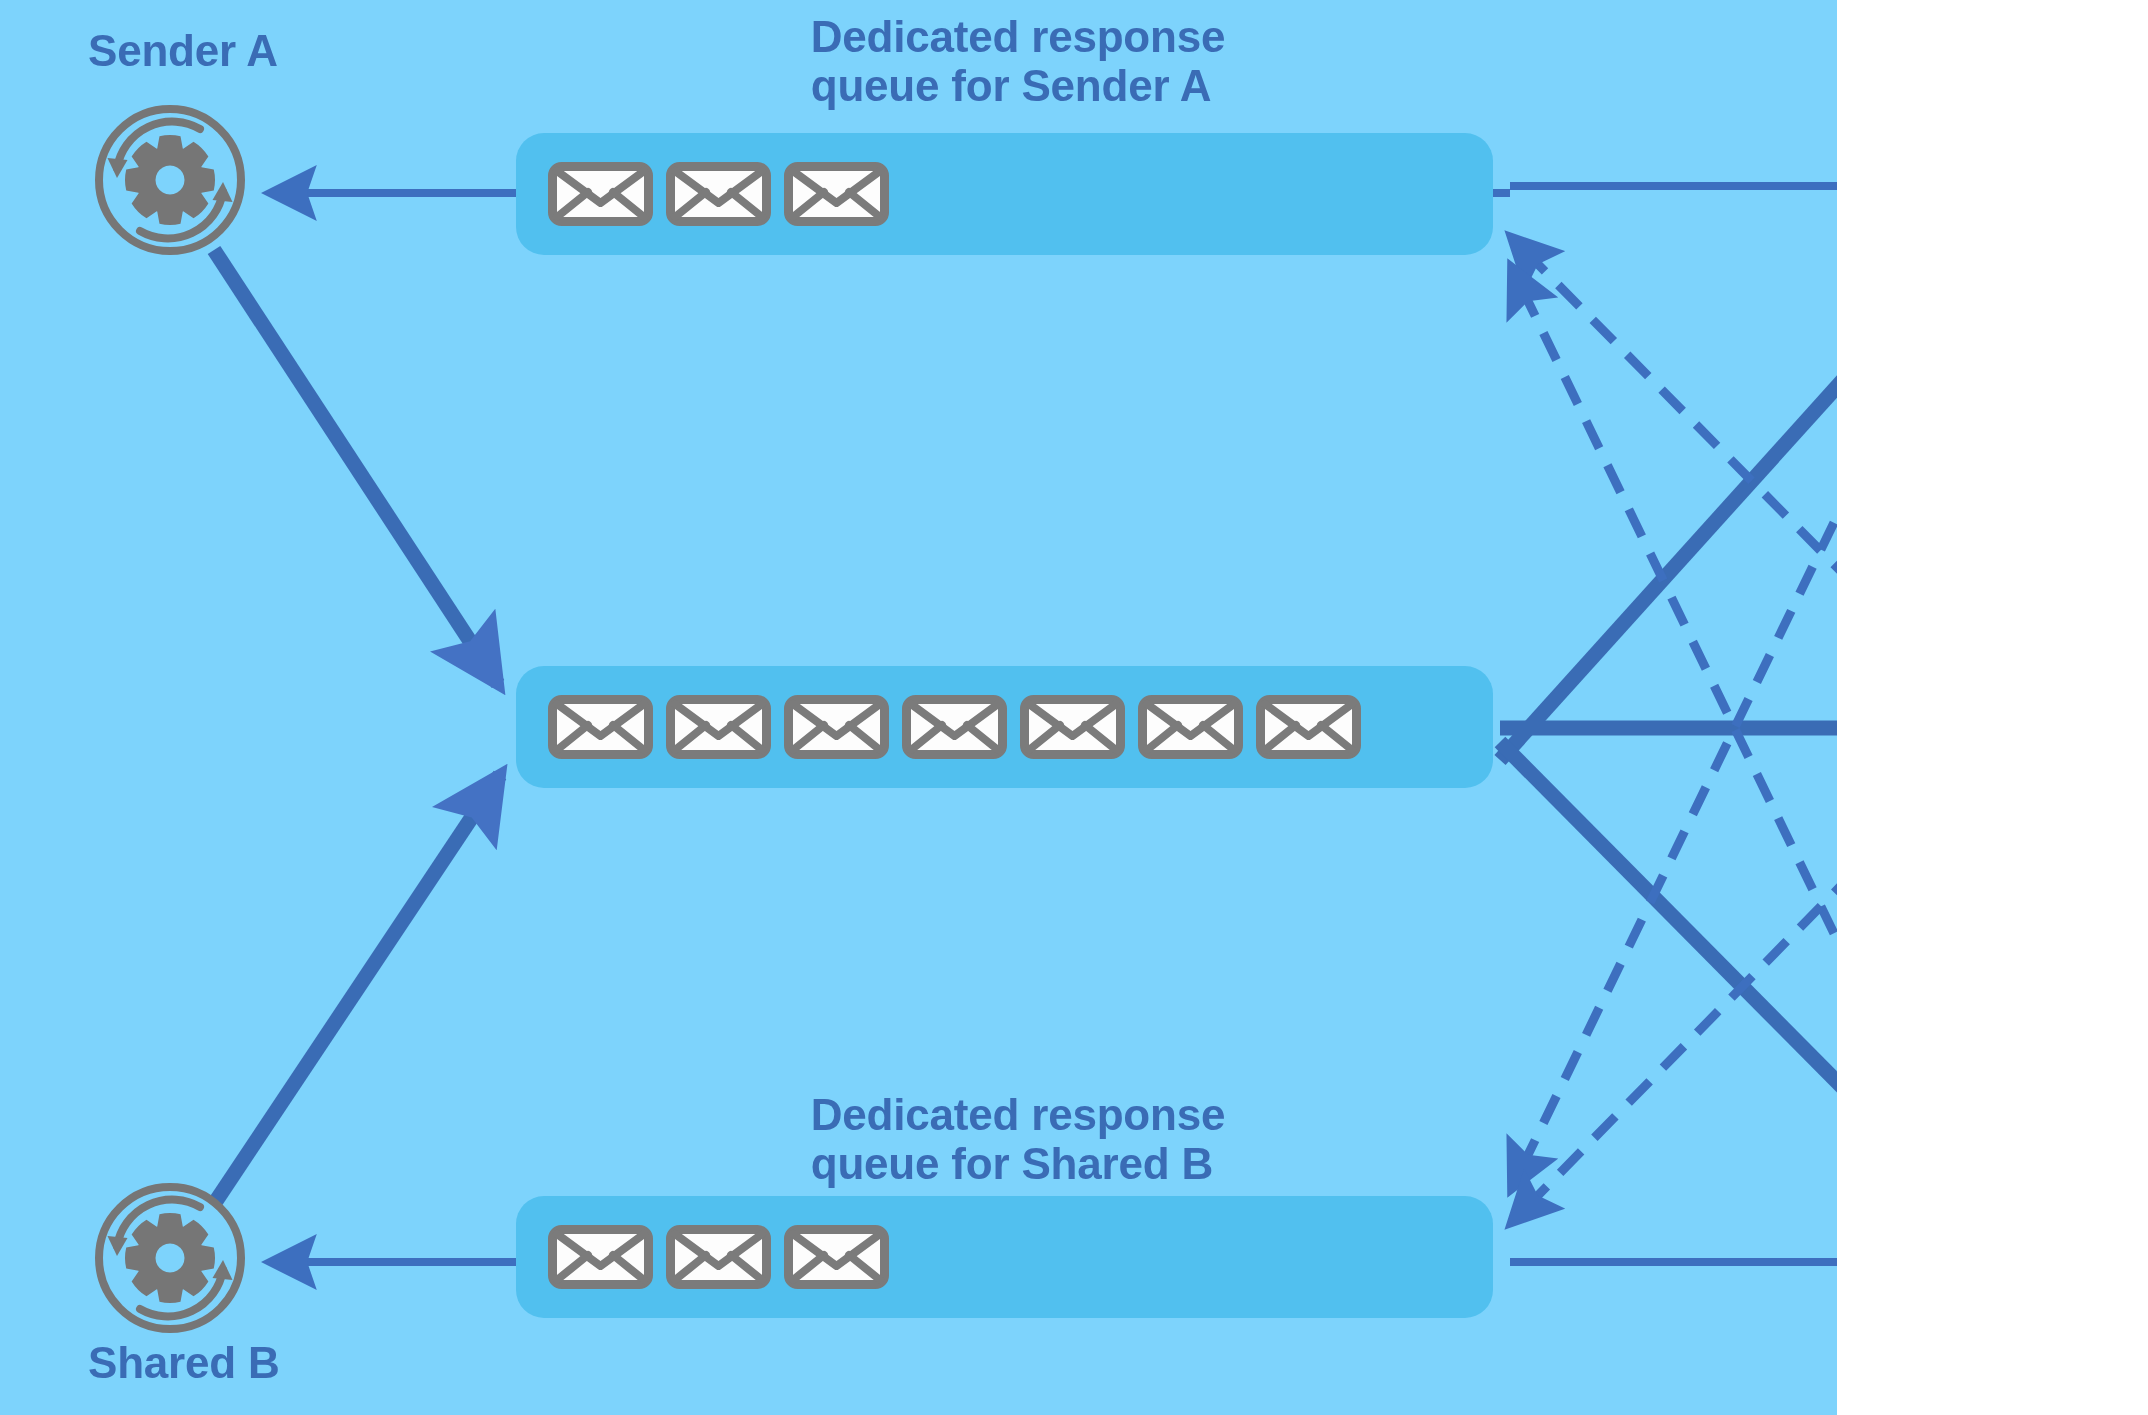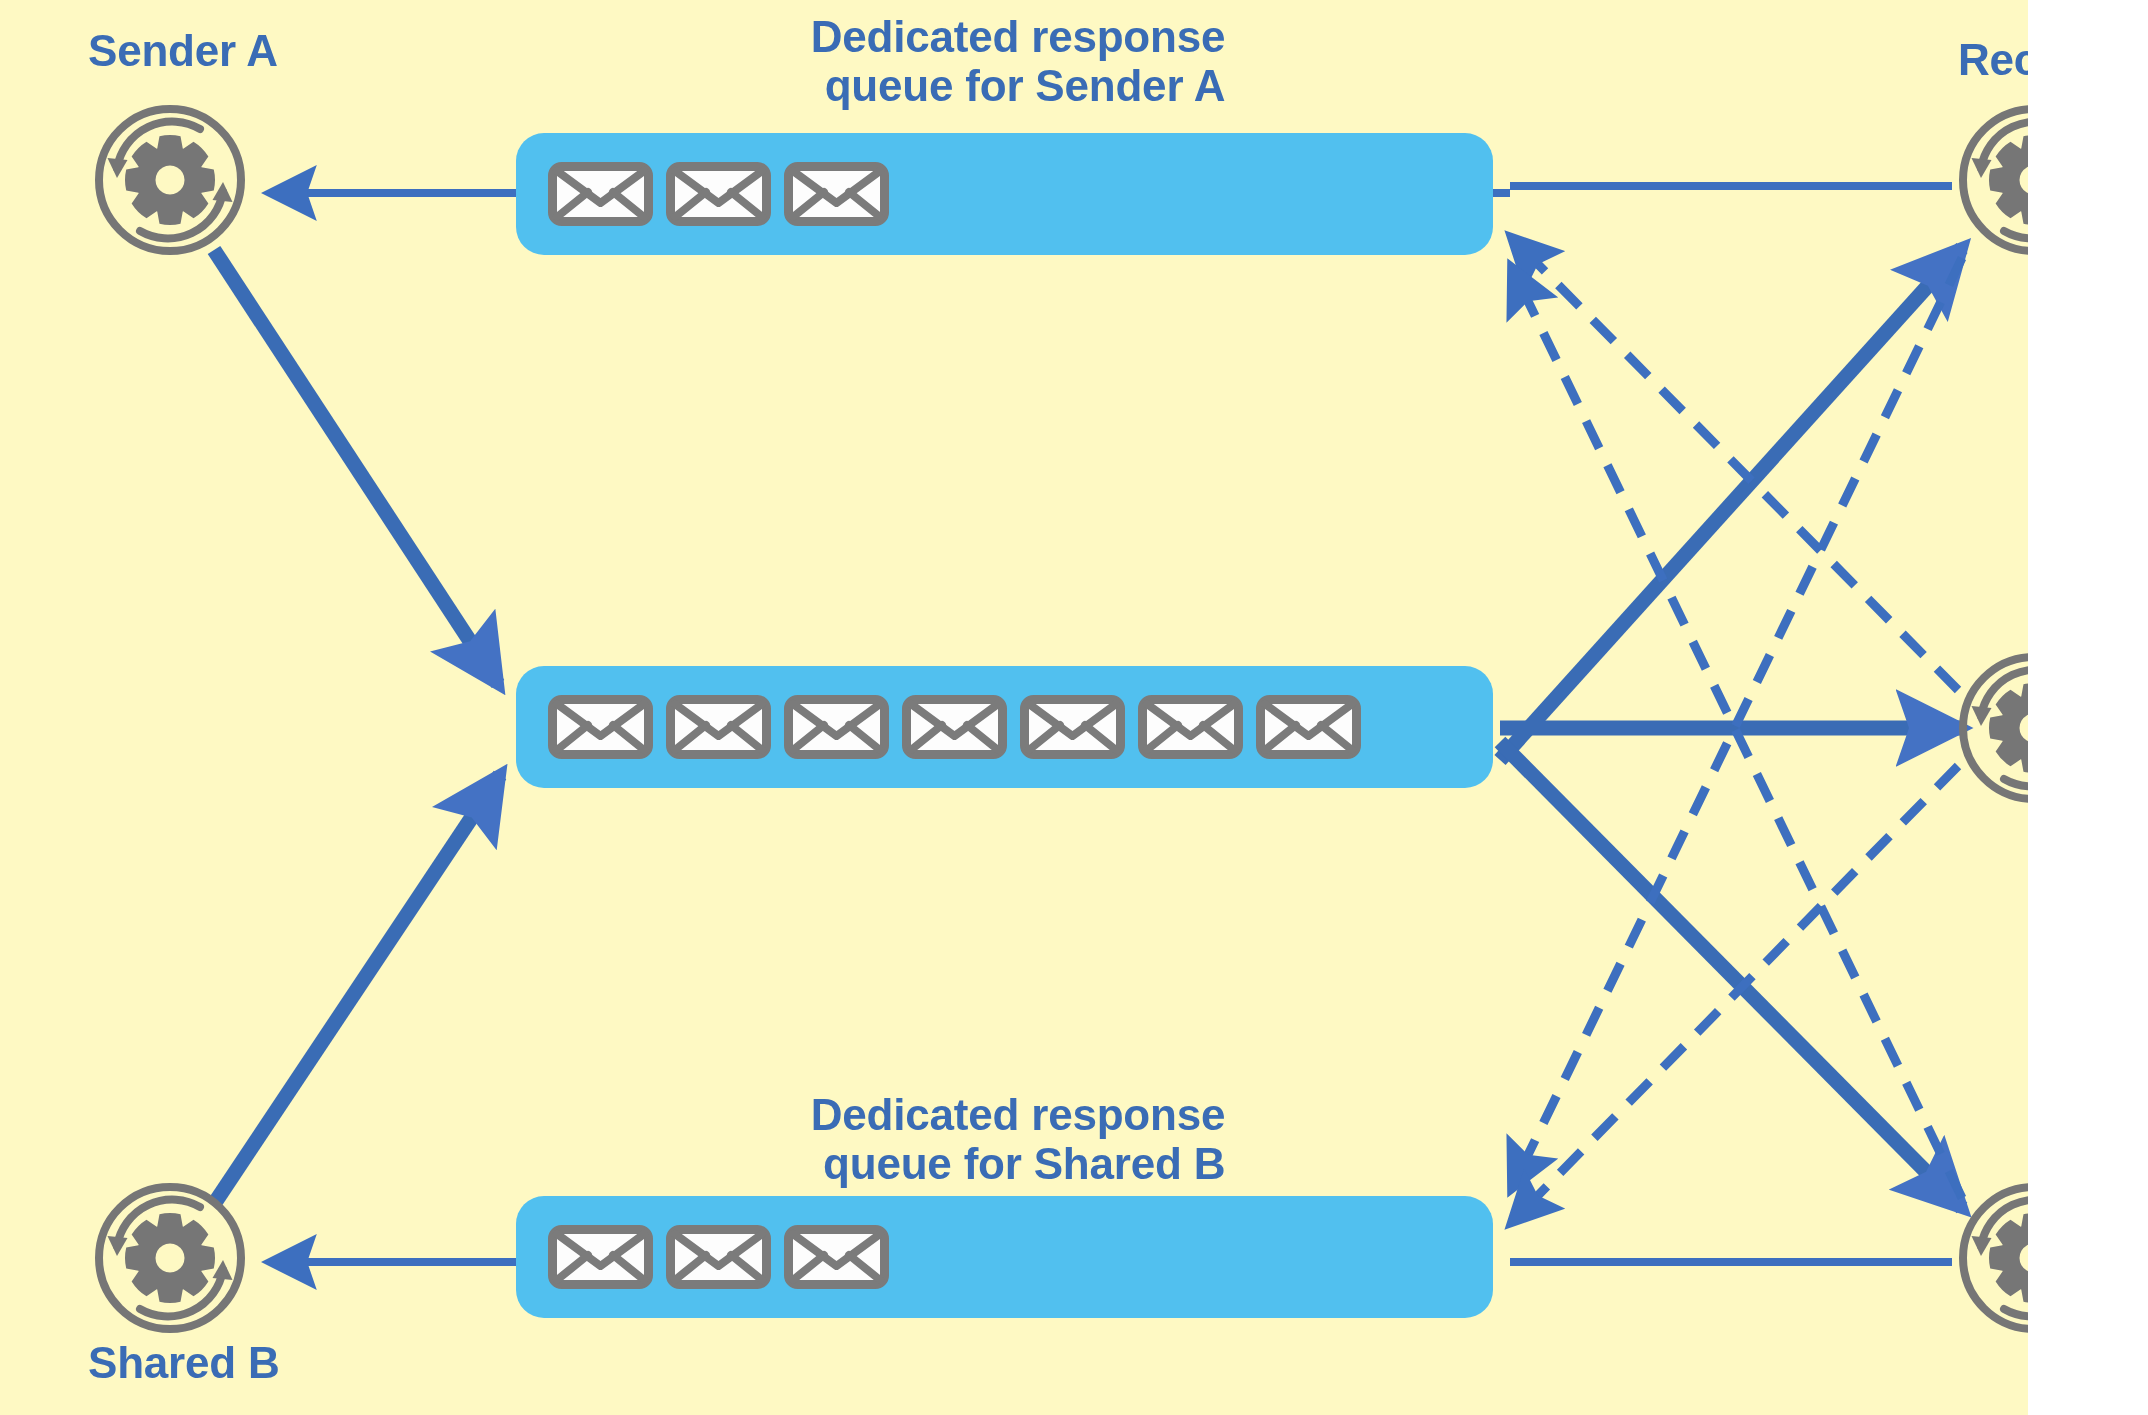--- a/index.html
+++ b/index.html
@@ -6,42 +6,42 @@
   html, body {
     margin: 0;
     padding: 0;
     background: #ffffff;
   }
   body {
     font-family: "Liberation Sans", sans-serif;
   }
   #stage {
     position: relative;
-    width: 2028px;
+    width: 1837px;
     height: 1415px;
-    background: #fef9c3;
+    background: #7dd3fc;
     overflow: hidden;
   }
   #wires {
     position: absolute;
     left: 0; top: 0;
     width: 2148px;
     height: 1415px;
   }
   .label {
     position: absolute;
     color: #3a6cb5;
     font-weight: bold;
     font-size: 44px;
     letter-spacing: -0.2px;
     white-space: nowrap;
     line-height: 1.12;
   }
   .label.center {
-    text-align: right;
+    text-align: left;
     transform: translateX(-50%);
   }
   .queue {
     position: absolute;
     background: #51c0ef;
     border-radius: 28px;
     box-sizing: border-box;
     display: flex;
     align-items: center;
     padding-left: 32px;

